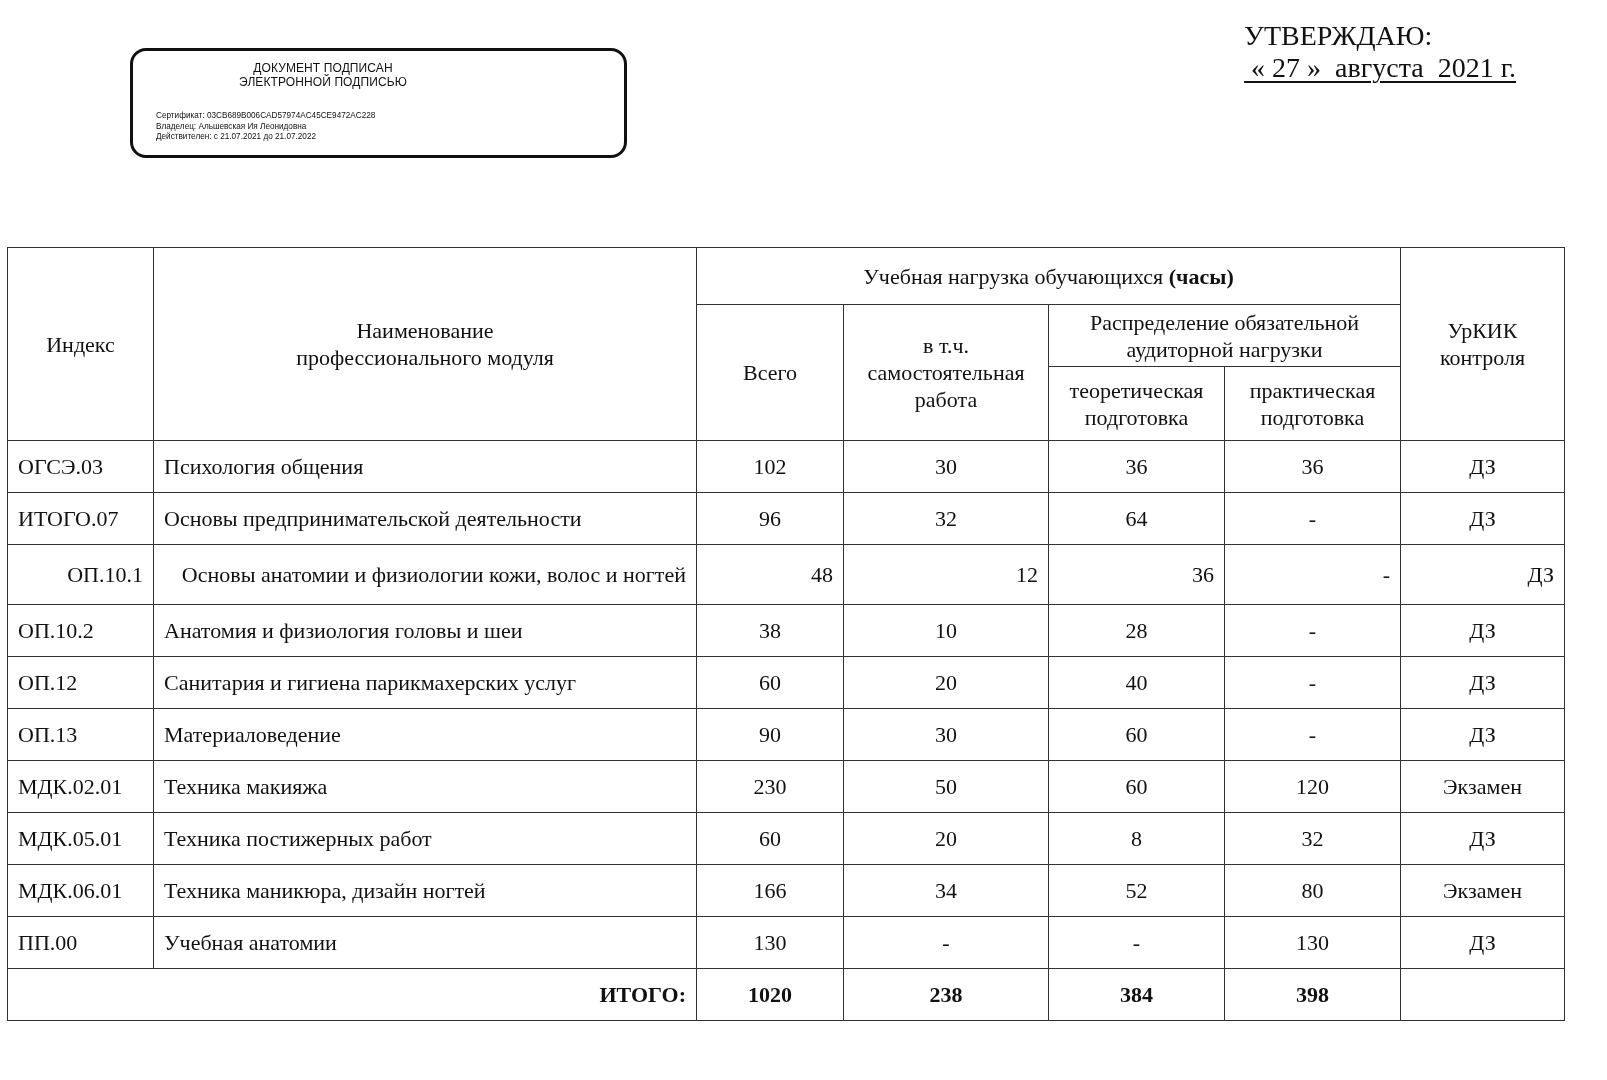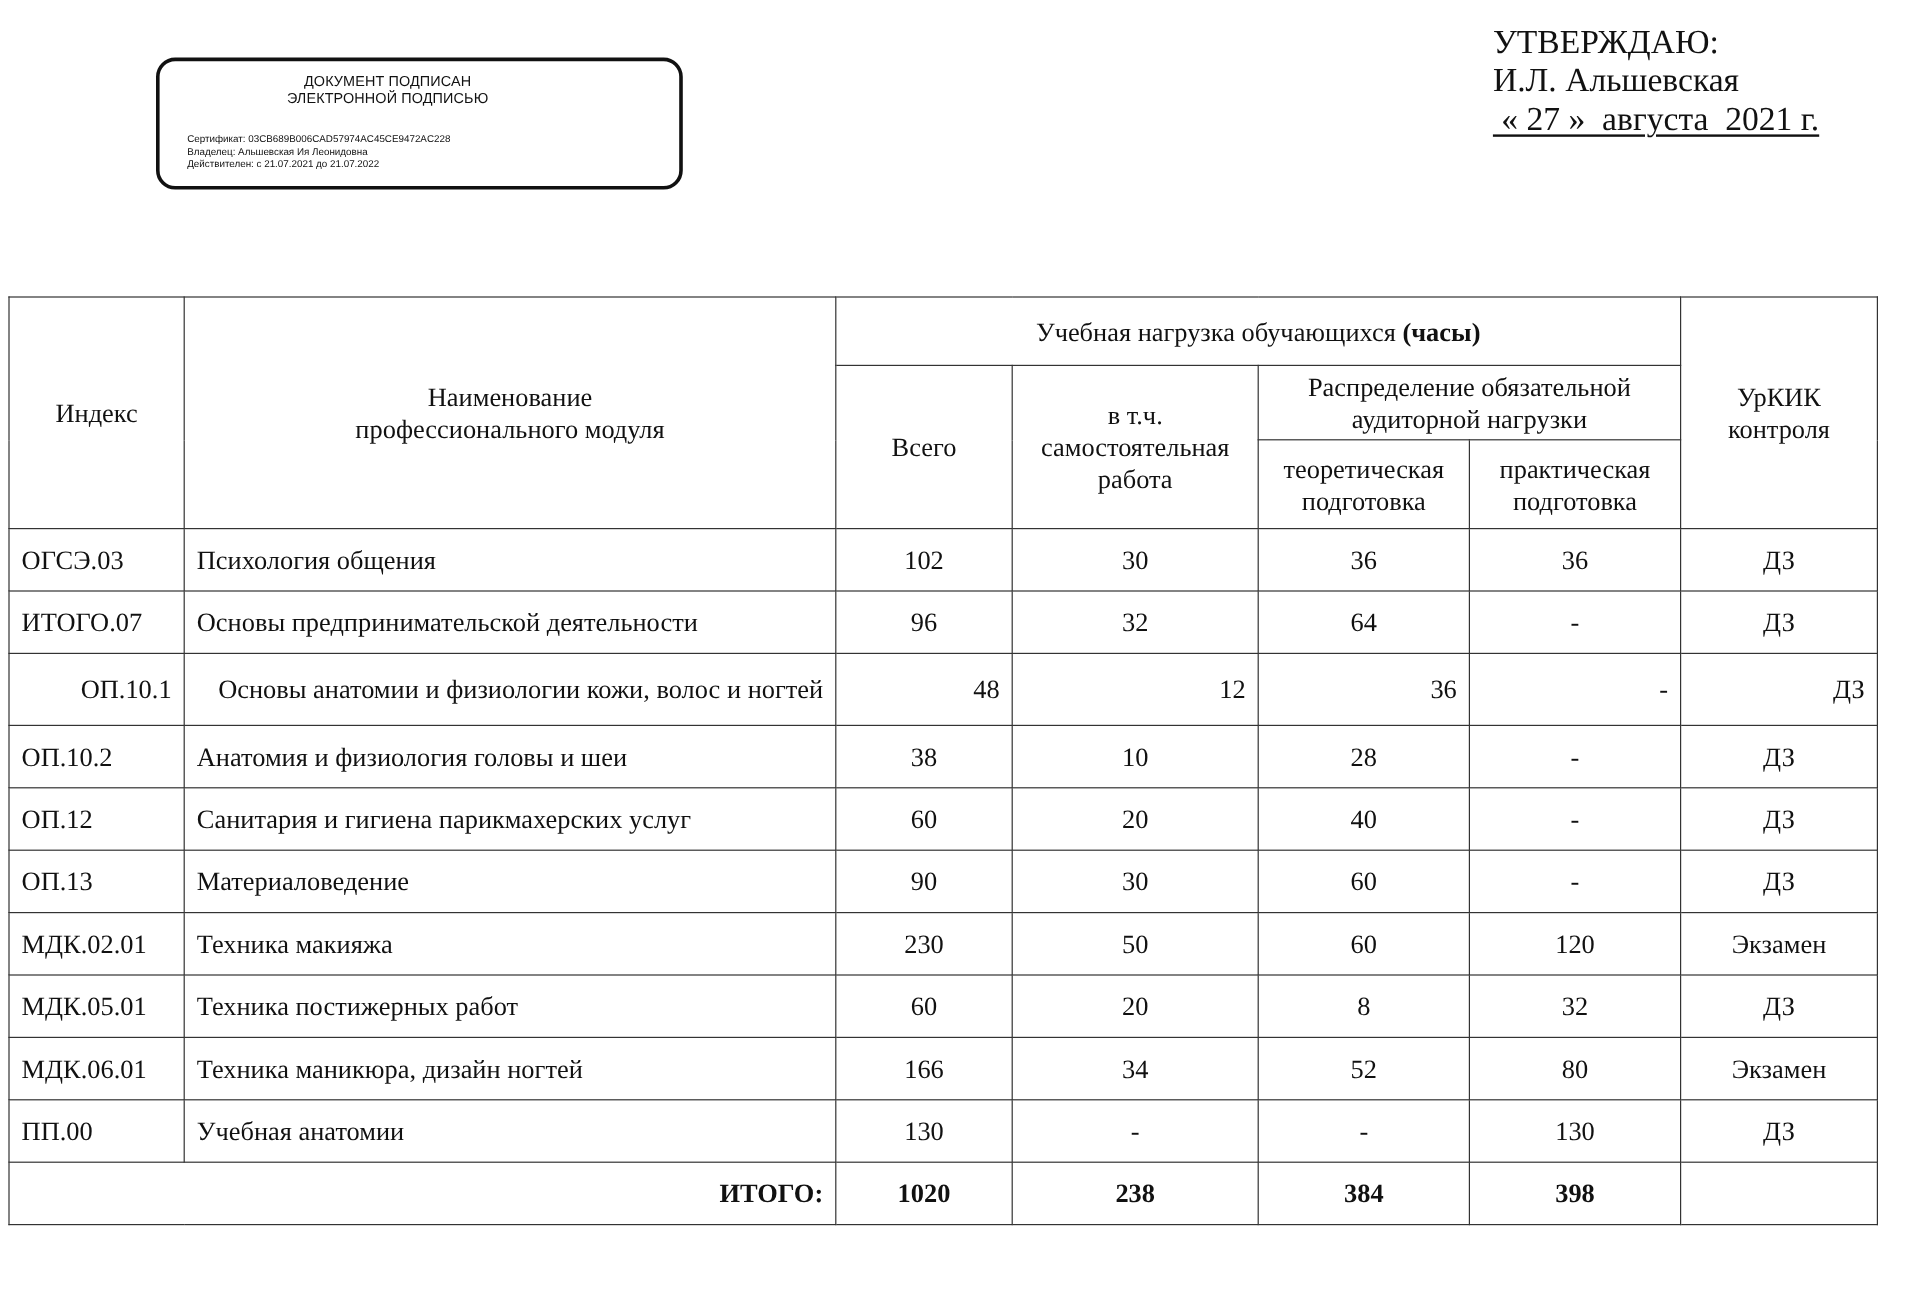--- a/index.html
+++ b/index.html
@@ -12,21 +12,21 @@
       height: 1080px;
       position: relative;
       overflow: hidden;
       font-family: "Liberation Serif", "DejaVu Serif", serif;
       color: #111111;
     }
     .stamp {
       position: absolute;
       left: 130px;
       top: 48px;
-      width: 439px;
+      width: 497px;
       height: 110px;
       border: 3.5px solid #111;
       border-radius: 16px;
       box-sizing: border-box;
       font-family: "Liberation Sans", "DejaVu Sans", sans-serif;
     }
     .stamp-title {
       position: absolute;
       left: 0;
       top: 10px;
@@ -98,21 +98,20 @@
   </div>
   <div class="stamp-info">
     <div>Сертификат: 03CB689B006CAD57974AC45CE9472AC228</div>
     <div>Владелец: Альшевская Ия Леонидовна</div>
     <div>Действителен: с 21.07.2021 до 21.07.2022</div>
   </div>
 </div>
 
 <div class="approve">
   <div>УТВЕРЖДАЮ:</div>
-  <div>И.Л. Альшевская</div>
   <div class="date-line"> « 27 »  августа  2021 г.</div>
 </div>
 
 <table class="plan">
   <colgroup>
     <col style="width:146px">
     <col style="width:543px">
     <col style="width:147px">
     <col style="width:205px">
     <col style="width:176px">

